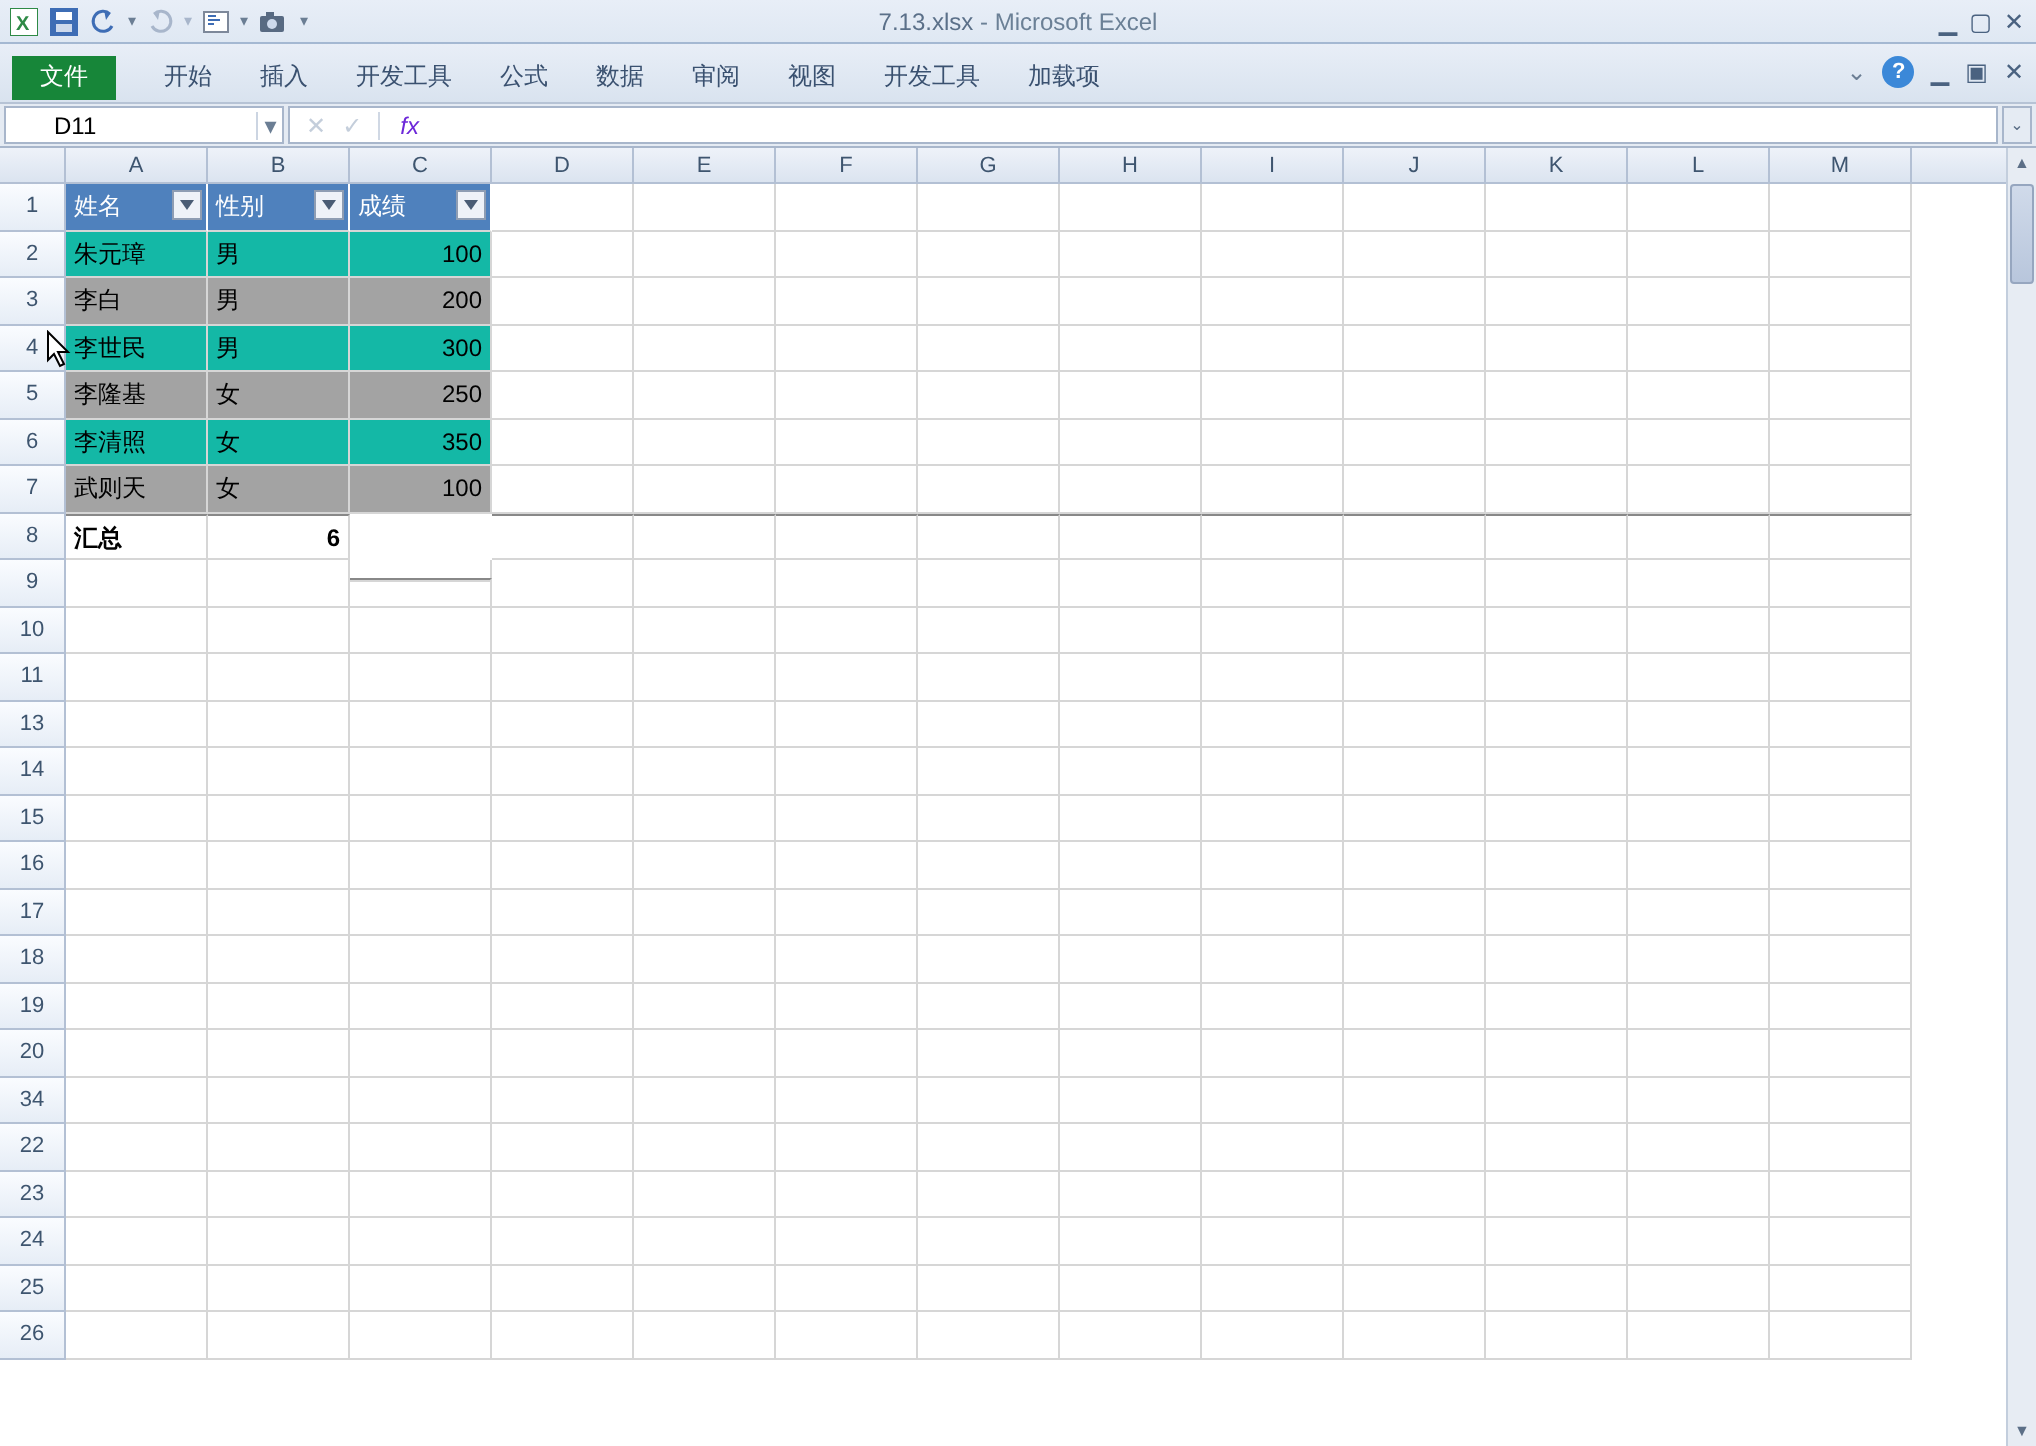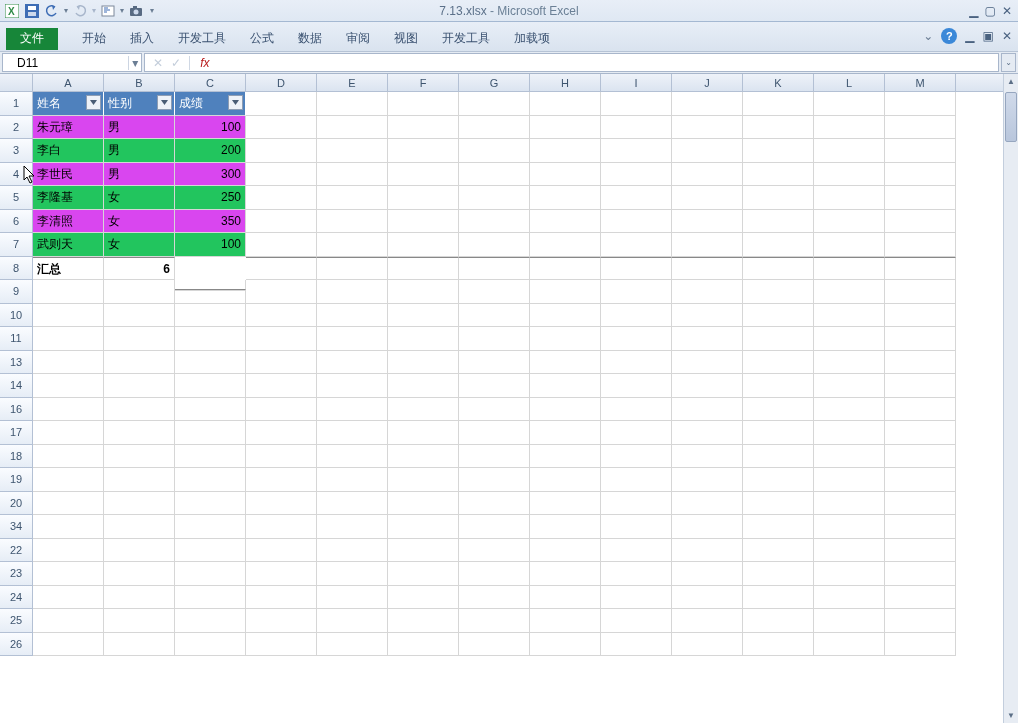--- a/index.html
+++ b/index.html
@@ -102,21 +102,21 @@
       width:140px;
       display:flex;
       align-items:center;
       border:1px solid #a8b6cb;
       background:#fff;
       margin:1px 2px;
     }
     .name-box input {
       border:none; outline:none;
       width:100%;
-      padding-left:14px;
+      padding-left:24px;
       font-size:12px;
       text-align:left;
     }
     .name-box .dd {
       width:14px;
       color:#6b7e94;
       text-align:center;
       border-left:1px solid #ccd5e2;
     }
     .fx-area {
@@ -125,21 +125,21 @@
       background:#fff;
       margin:1px 2px 1px 0;
     }
     .fx-btns {
       display:flex; gap:8px;
       padding:0 8px;
       color:#8a98ad;
     }
     .fx-label {
       font-style:italic;
-      color:#b91c1c;
+      color:#6d28d9;
       padding:0 6px 0 10px;
       border-left:1px solid #d0d8e4;
     }
     
     .grid-wrap {
       position:relative;
       height: calc(723px - 22px - 30px - 22px);
       overflow:hidden;
       background:#fff;
     }
@@ -200,22 +200,22 @@
       border-bottom:1px solid #d6d6d6;
     }
     .hdr-cell .filter-btn {
       position:absolute; right:2px; top:3px;
       width:15px;height:15px;
       background:#eef2f8;
       border:1px solid #8e9db3;
       display:flex;align-items:center;justify-content:center;
     }
     .hdr-cell .filter-btn svg{display:block;}
-    .band1 { background:#22c55e; }
-    .band0 { background:#d946ef; }
+    .band1 { background:#a3a3a3; }
+    .band0 { background:#14b8a6; }
     .num { text-align:right; }
     .bold { font-weight:bold; }
     .total-row .cell { border-top:1px solid #888; }
     .total-c { position:relative;margin-top:32px; }
     .total-c::after{
       content:''; position:absolute;
       right:1px; bottom:1px;
       border-left:4px solid transparent;
       border-bottom:4px solid #2b6318;
     }
@@ -581,20 +581,36 @@
         <div class="cell colF"></div>
         <div class="cell colG"></div>
         <div class="cell colH"></div>
         <div class="cell colI"></div>
         <div class="cell colJ"></div>
         <div class="cell colK"></div>
         <div class="cell colL"></div>
         <div class="cell colM"></div>
       </div>
       <div class="row">
+        <div class="row-h">15</div>
+        <div class="cell colA"></div>
+        <div class="cell colB"></div>
+        <div class="cell colC"></div>
+        <div class="cell colD"></div>
+        <div class="cell colE"></div>
+        <div class="cell colF"></div>
+        <div class="cell colG"></div>
+        <div class="cell colH"></div>
+        <div class="cell colI"></div>
+        <div class="cell colJ"></div>
+        <div class="cell colK"></div>
+        <div class="cell colL"></div>
+        <div class="cell colM"></div>
+      </div>
+      <div class="row">
         <div class="row-h">16</div>
         <div class="cell colA"></div>
         <div class="cell colB"></div>
         <div class="cell colC"></div>
         <div class="cell colD"></div>
         <div class="cell colE"></div>
         <div class="cell colF"></div>
         <div class="cell colG"></div>
         <div class="cell colH"></div>
         <div class="cell colI"></div>

